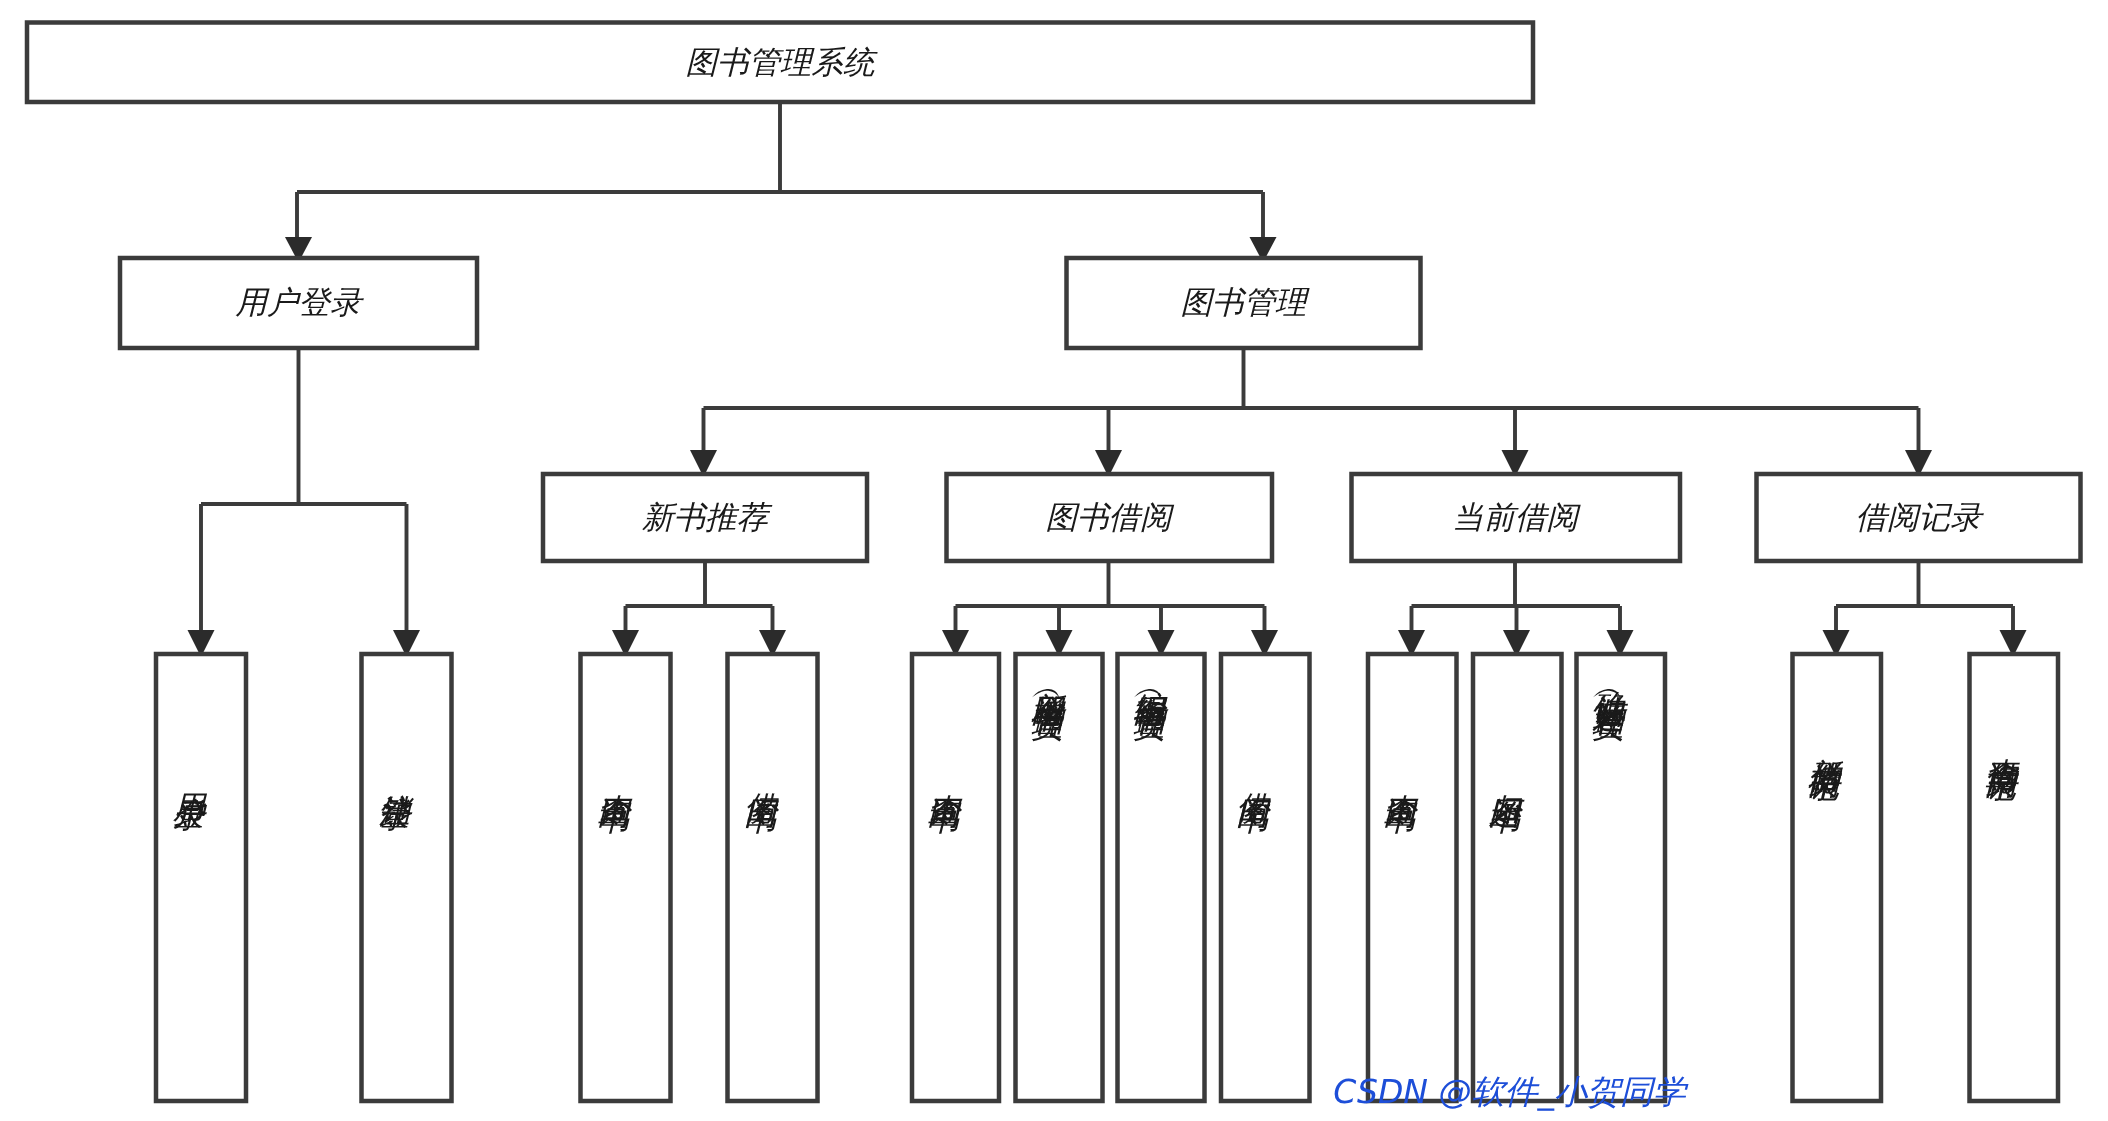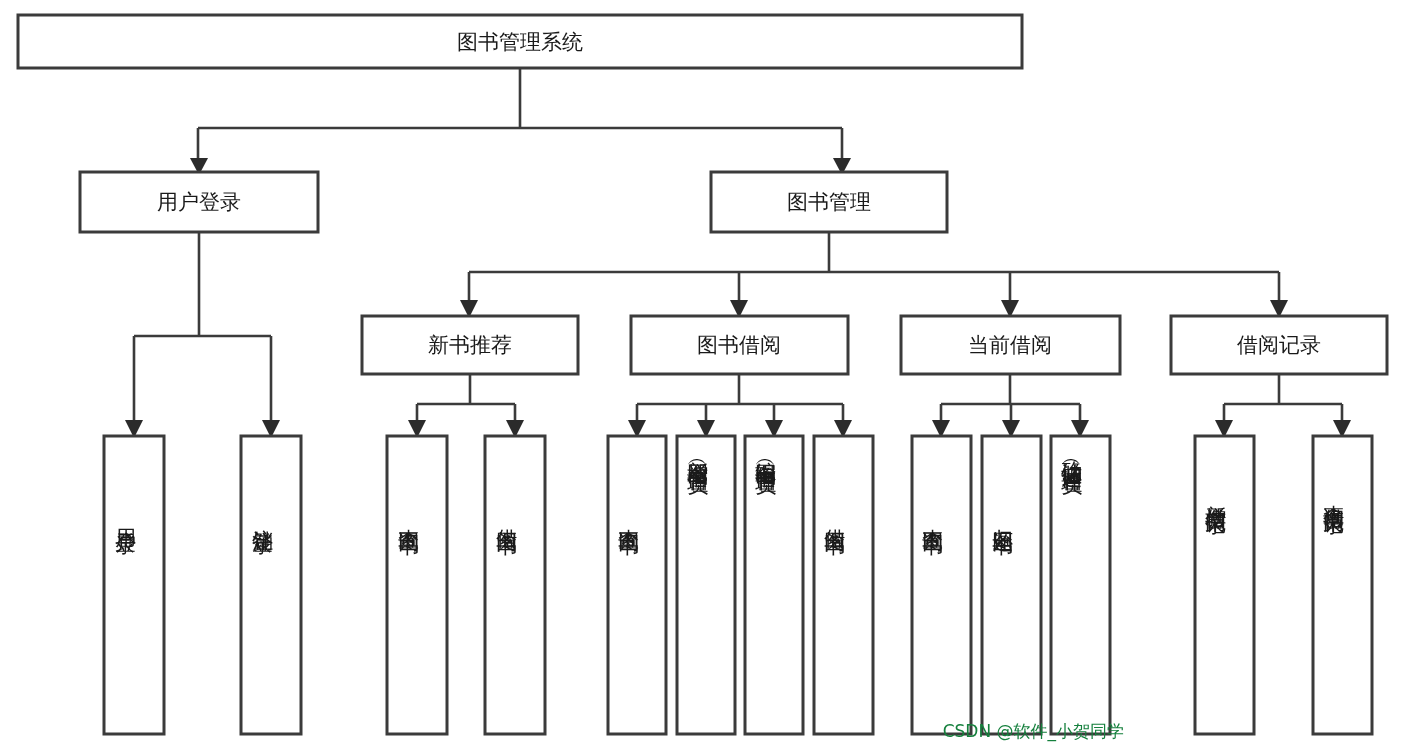--- a/index.html
+++ b/index.html
@@ -11,20 +11,21 @@
     width: 1405px;
     height: 747px;
     font-family: "DejaVu Sans", "Liberation Sans", sans-serif;
     overflow: hidden;
   }
   #diagram-root {
     position: relative;
     width: 1132px;
     height: 747px;
     background: #ffffff;
+    font-style: italic;
   }
   svg#flow {
     position: absolute;
     top: 0;
     left: 0;
     width: 1405px;
     height: 747px;
   }
   .node-rect {
     fill: #ffffff;
@@ -55,22 +56,22 @@
   }
   .arrow-head {
     fill: #2b2b2b;
     stroke: none;
   }
   .watermark {
     position: absolute;
     right: 8px;
     bottom: 4px;
     font-family: "DejaVu Sans", "Liberation Sans", sans-serif;
-    font-size: 17px;
-    color: #15803d;
+    font-size: 22px;
+    color: #1d4ed8;
     white-space: nowrap;
     user-select: none;
   }
 </style>
 </head>
 <body>
 
 <div id="diagram-root">
 
   <svg id="flow" viewBox="0 0 1405 747">

